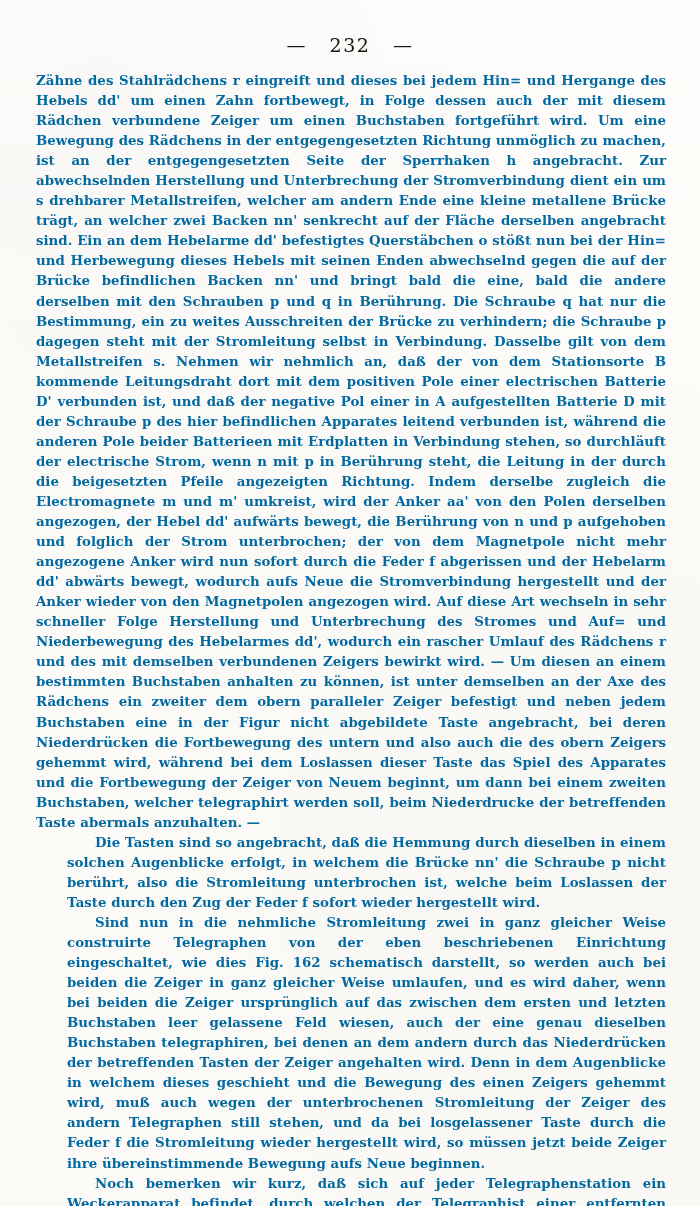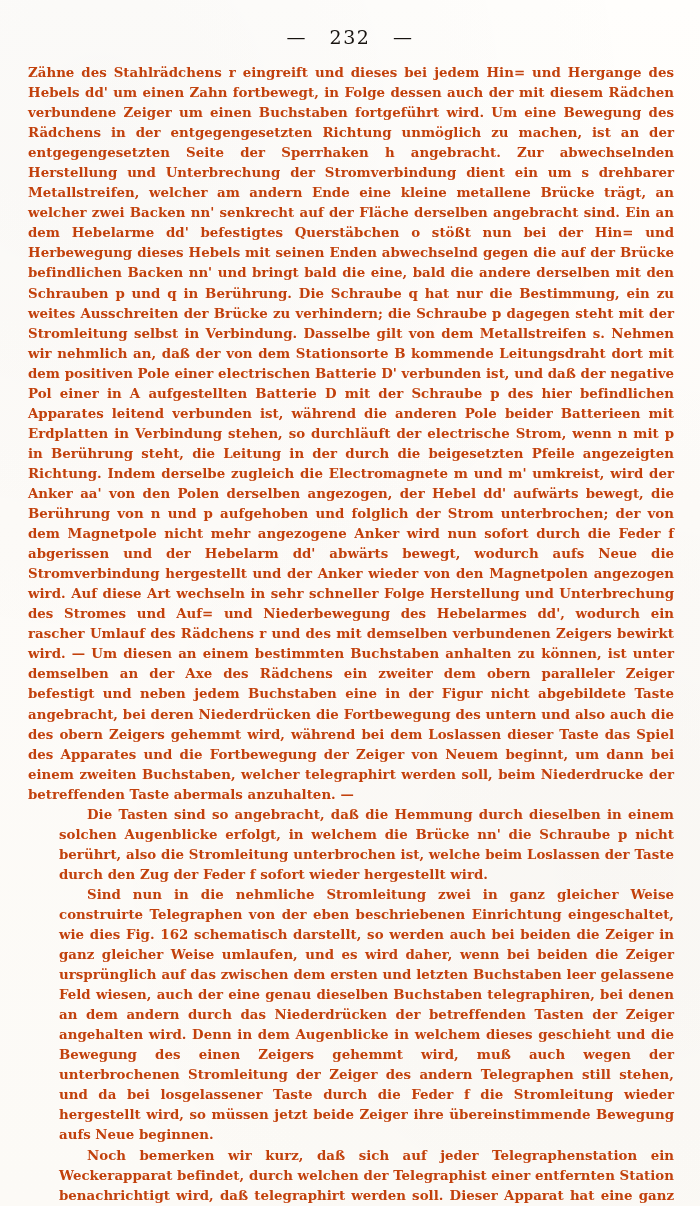--- a/index.html
+++ b/index.html
@@ -14,21 +14,21 @@
     font-family: "DejaVu Serif", "Liberation Serif", serif;
     color: #1a1613;
   }
 
   .page {
     position: relative;
     width: 700px;
     height: 1206px;
     background: #fdfcfa;
     box-sizing: border-box;
-    padding: 4px;
+    padding: 12px;
   }
 
   
   .paper-tone {
     position: absolute;
     inset: 0;
     background:
       radial-gradient(circle at 14% 9%, rgba(0,0,0,0.018), rgba(0,0,0,0) 46%),
       radial-gradient(circle at 88% 72%, rgba(0,0,0,0.015), rgba(0,0,0,0) 52%),
       linear-gradient(180deg, #fffefc 0%, #fdfbf8 42%, #fcfaf6 100%);
@@ -57,21 +57,21 @@
     padding: 0 22px 0 24px;
   }
 
   .para {
     font-family: "DejaVu Serif", "Liberation Serif", serif;
     font-size: 13.35px;
     line-height: 20.05px;
     text-align: justify;
     text-justify: inter-word;
     margin: 0;
-    color: #c2410c;
+    color: #0369a1;
     font-weight: 700;
     letter-spacing: 0.02px;
     -webkit-font-smoothing: none;
   }
   .para.first {
     margin-top: 14px;
   }
   .para.indent {
     text-indent: 2.1em;
     margin-left: 31px;

